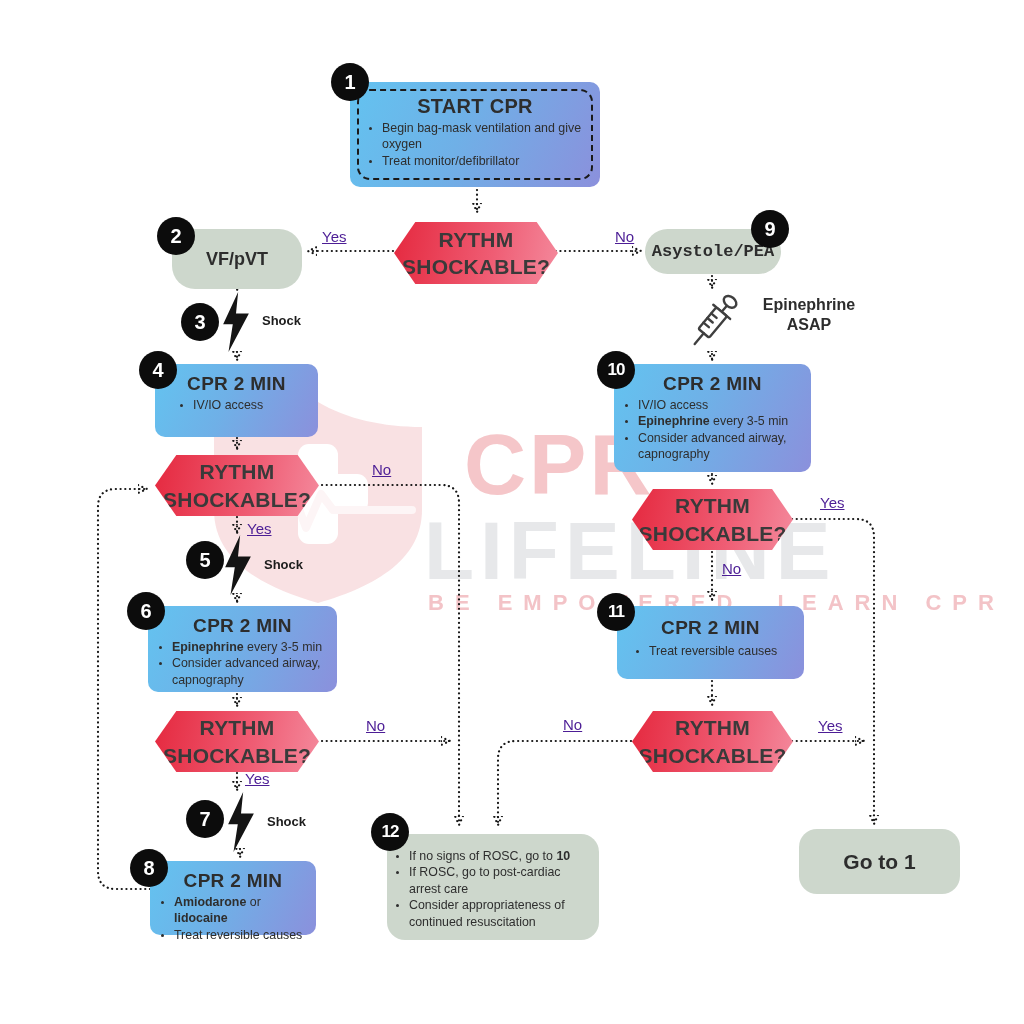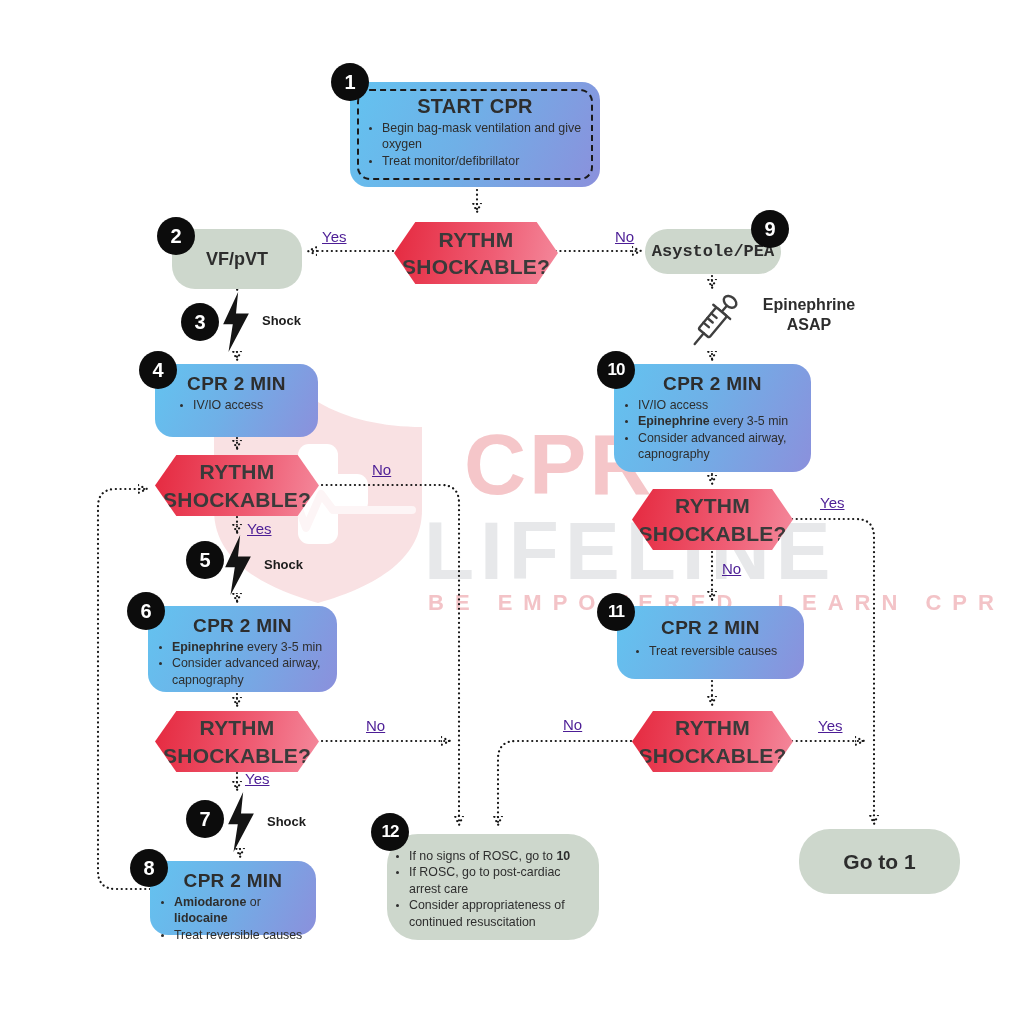--- a/index.html
+++ b/index.html
@@ -13,30 +13,30 @@
   #wm-lifeline{left:424px;top:512px;font-size:82px;font-weight:bold;letter-spacing:6px;color:#e7e8ea;line-height:.95;}
   #wm-tagline{left:428px;top:590px;font-size:22px;font-weight:bold;letter-spacing:11px;color:#f3c3c7;}
 
   
   #connectors{position:absolute;left:0;top:0;z-index:1;pointer-events:none;}
   #connectors path{fill:none;stroke:#161616;stroke-width:2.2;stroke-dasharray:0.1 4.6;stroke-linecap:round;}
 
   
   .node{position:absolute;z-index:2;box-sizing:border-box;}
   .bluebox{background:linear-gradient(115deg,#63c3f0 0%,#6fb0e7 45%,#8b90dc 100%);
-           border-radius:18px;color:#2e2e2e;}
+           border-radius:10px;color:#2e2e2e;}
   .bluebox .title{font-weight:bold;font-size:19px;text-align:center;margin:9px 6px 2px;color:#2d2d2d;letter-spacing:.3px;}
   .bluebox ul,.sagebox ul{margin:1px 6px 6px 24px;padding:0;}
   .bluebox li,.sagebox li{font-size:12.4px;line-height:1.32;color:#2e2e2e;text-align:left;}
   li::marker{font-size:10px;}
   .dashed-inner{position:absolute;inset:7px;border:2.5px dashed #1a1a1a;border-radius:13px;pointer-events:none;}
 
   .pill{background:#cdd7cc;border-radius:23px;display:flex;align-items:center;justify-content:center;
         font-weight:bold;font-size:18px;color:#2d2d2d;}
-  .sagebox{background:#cdd7cc;border-radius:31px;color:#2d2d2d;}
+  .sagebox{background:#cdd7cc;border-radius:18px;color:#2d2d2d;}
 
   .hex{background:linear-gradient(100deg,#e5293f 0%,#ef5d74 60%,#f4899c 100%);
        clip-path:polygon(0 50%,13% 0,87% 0,100% 50%,87% 100%,13% 100%);
        display:flex;flex-direction:column;align-items:center;justify-content:center;
        font-weight:bold;font-size:21px;color:#3a3a3a;line-height:1.3;letter-spacing:.2px;text-align:center;}
 
   .badge{position:absolute;z-index:3;width:38px;height:38px;border-radius:50%;background:#0c0c0c;color:#fff;
          display:flex;align-items:center;justify-content:center;font-weight:bold;font-size:20px;}
   .badge.two{font-size:17px;letter-spacing:-1px;}
 

